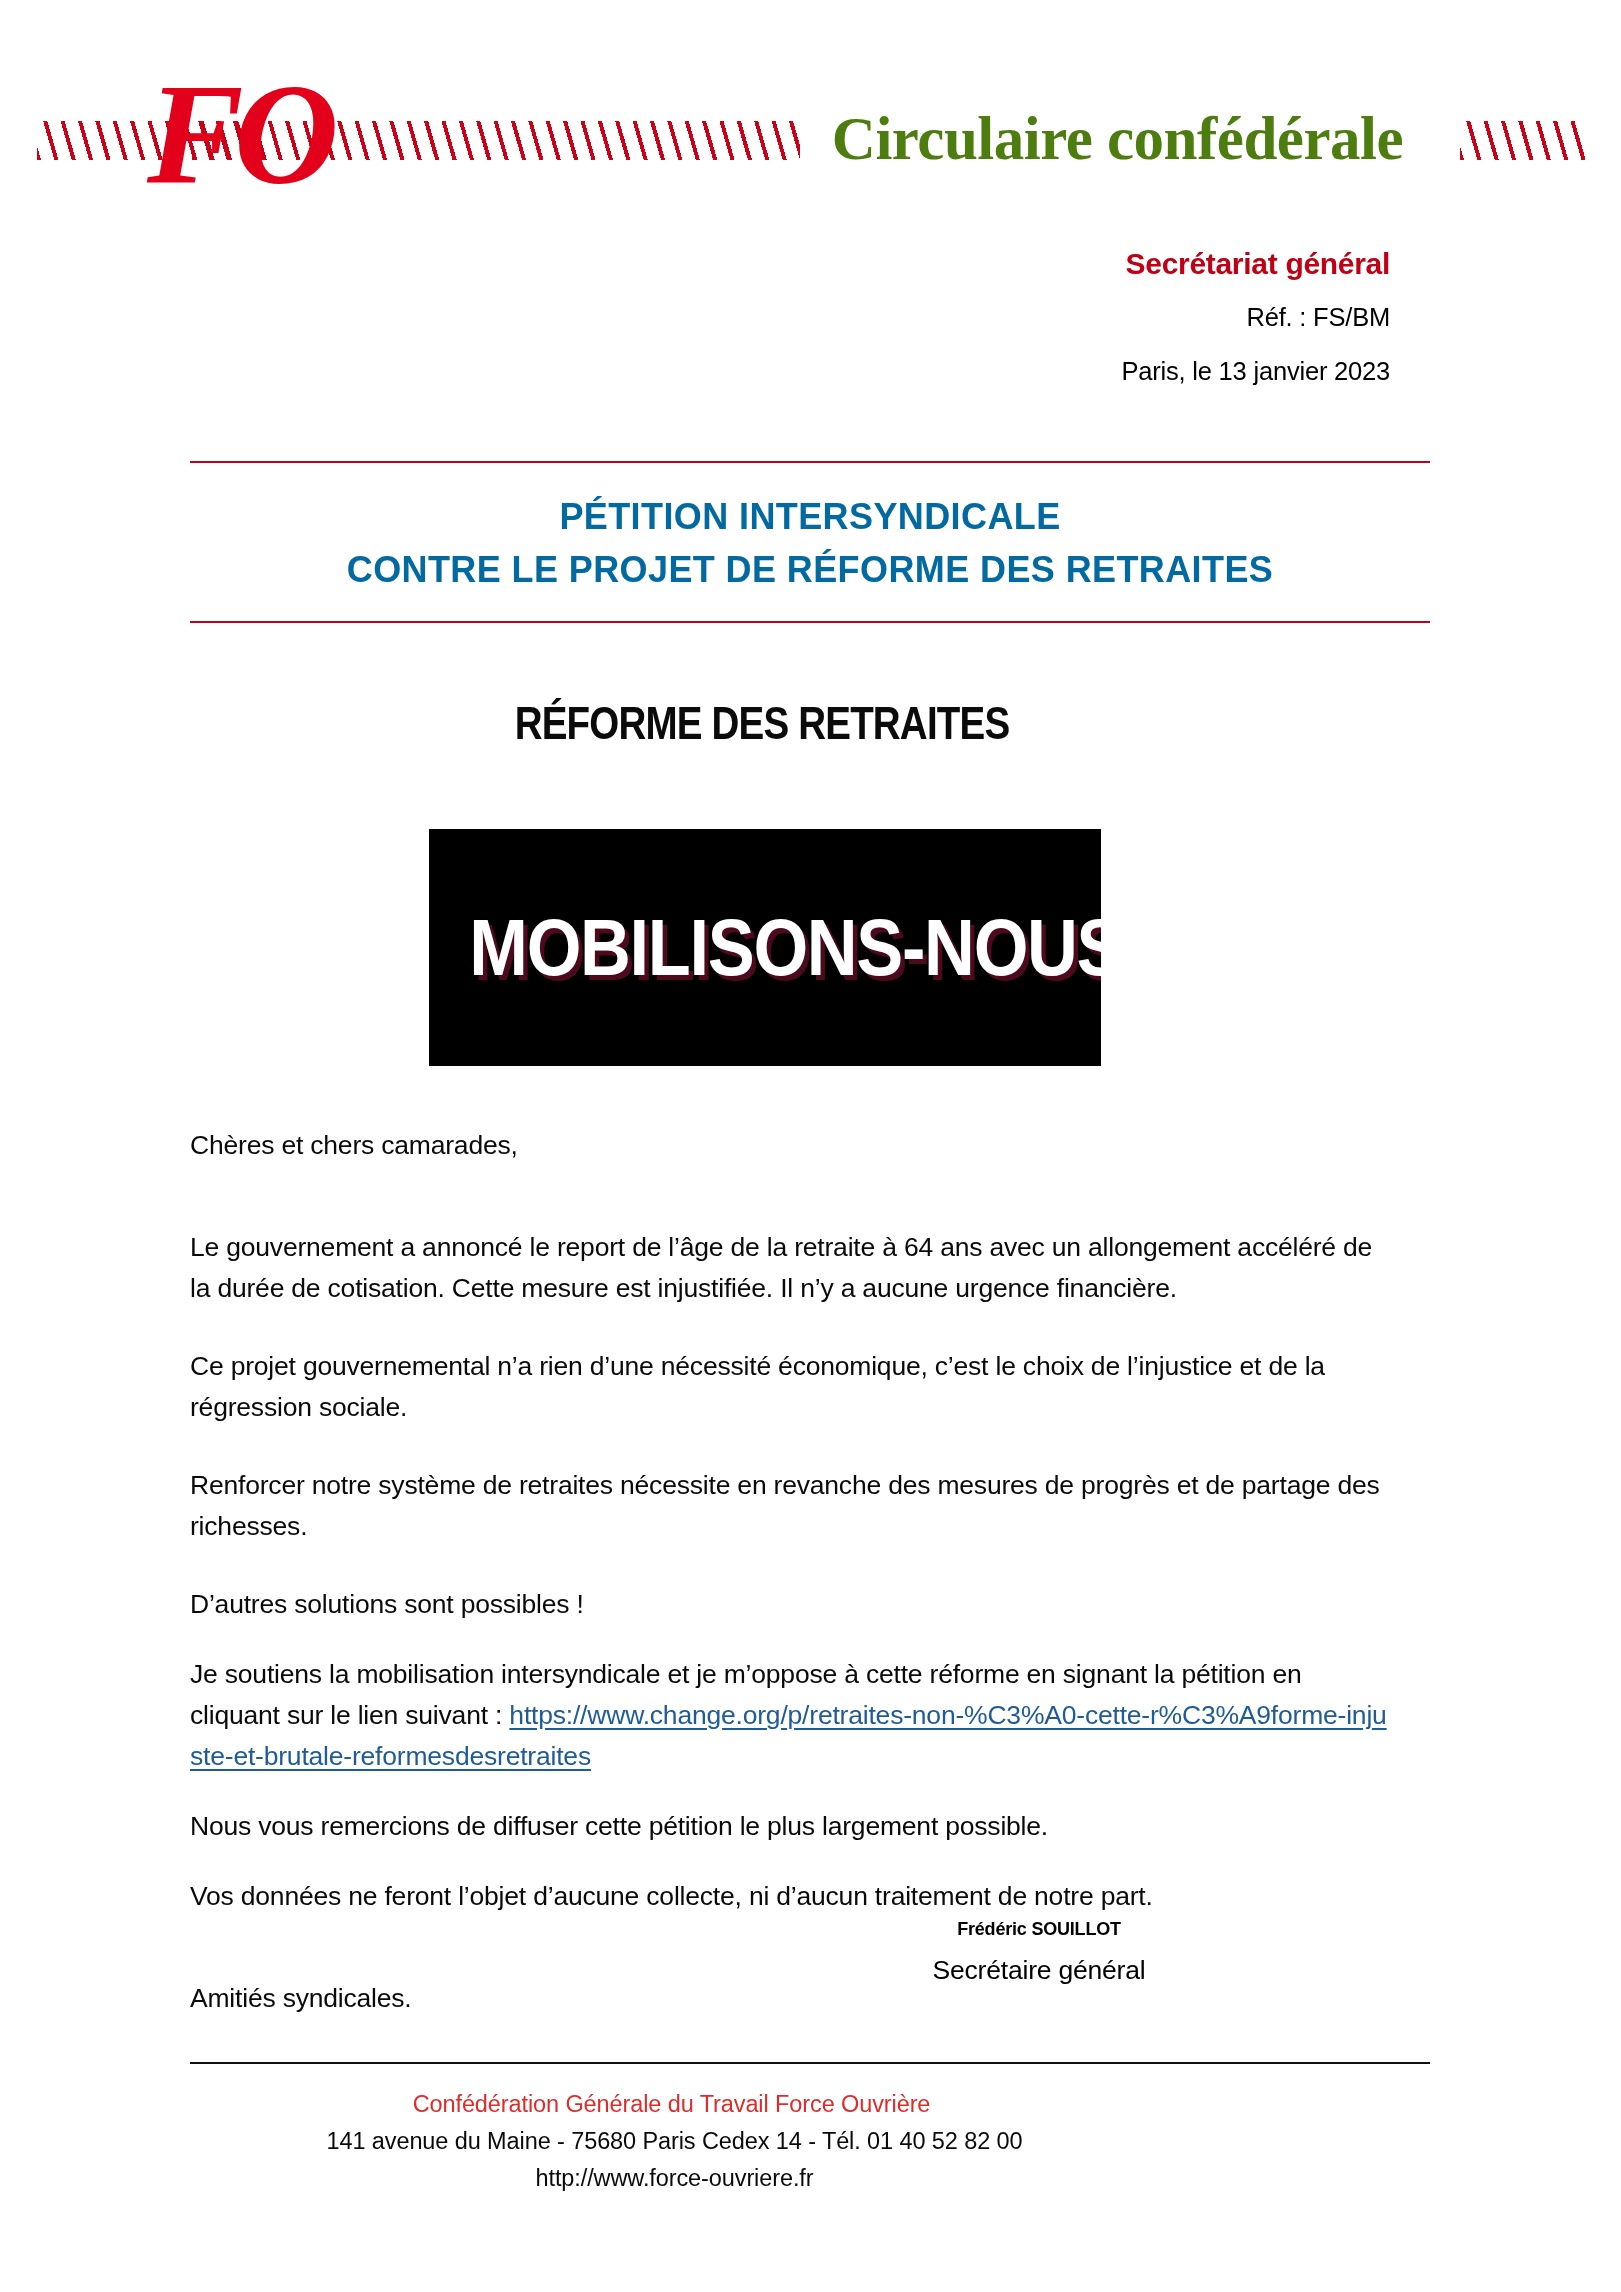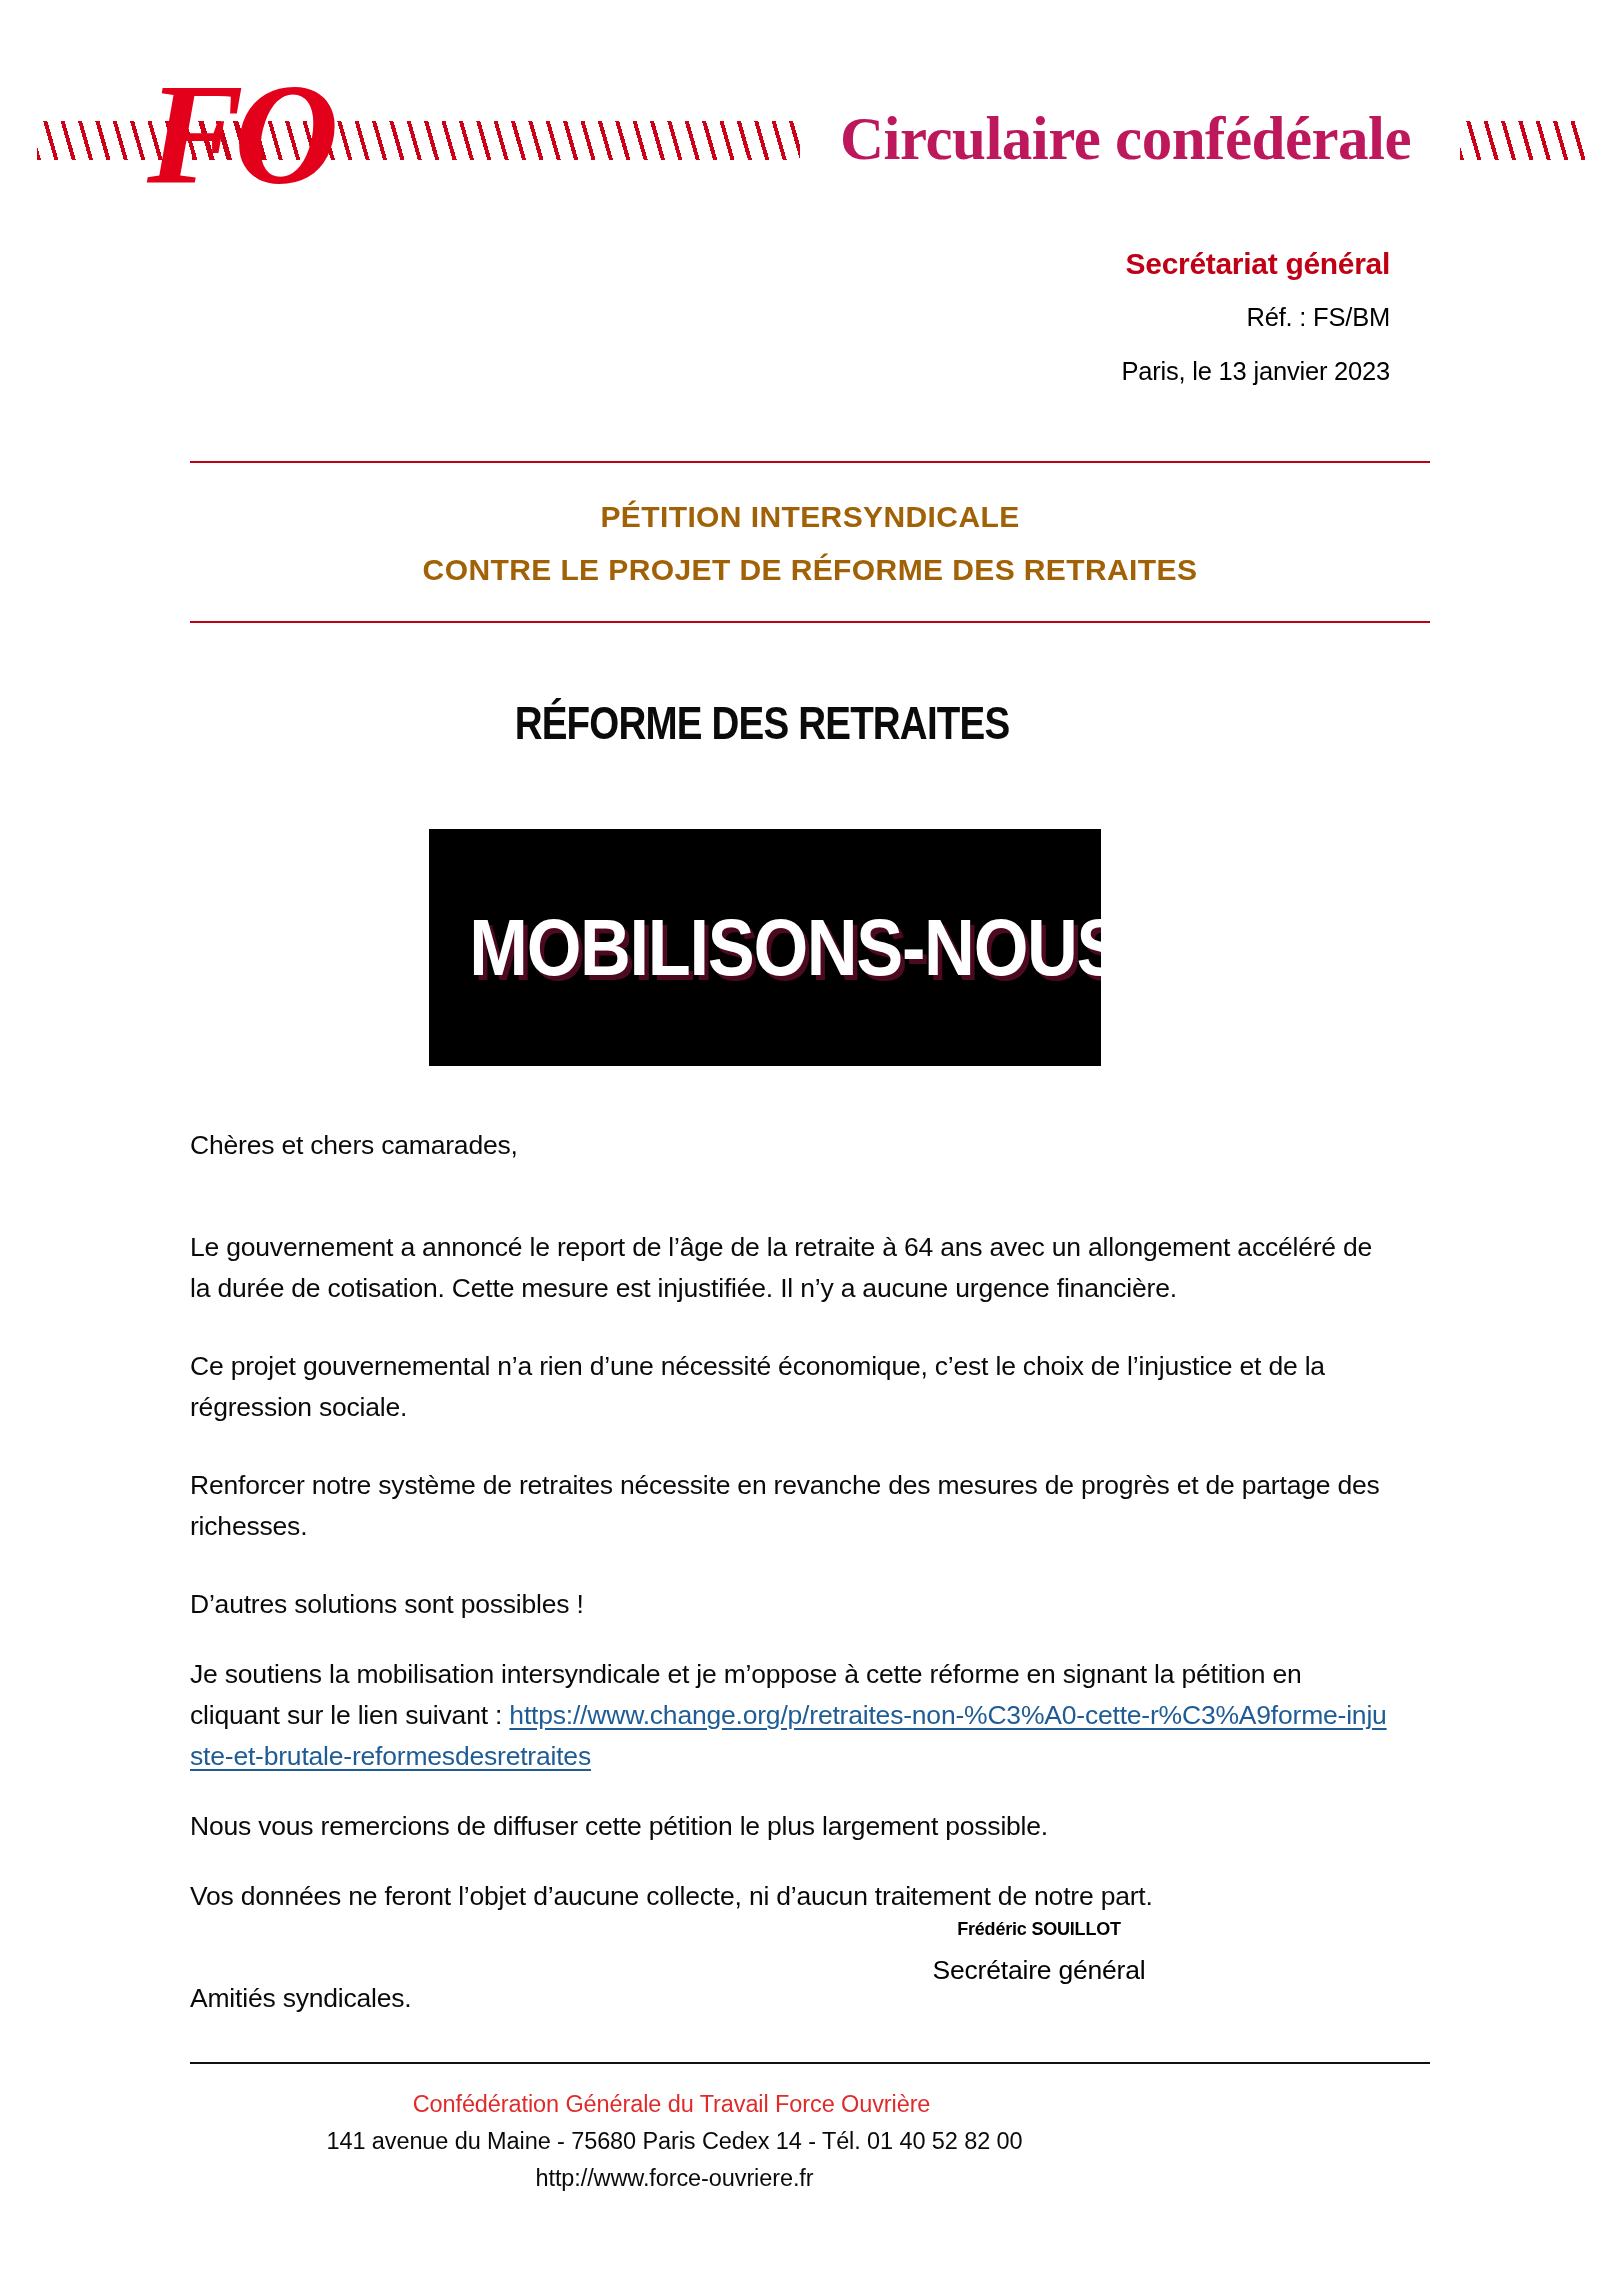--- a/index.html
+++ b/index.html
@@ -58,25 +58,25 @@
       rgba(255,255,255,0) 3.9px, rgba(255,255,255,0) 16.7px
     );
     z-index: 1;
   }
   .hatch-a { left: 37px;  width: 235px; }
   .hatch-b { left: 192px; width: 608px; z-index: 2;}
   .hatch-c { left: 1460px; width: 125px; }
 
   .circulaire {
     position: absolute;
-    left: 812px;
+    left: 776px;
     top: 25.5px;
     width: 627px;
-    text-align: center;
-    color: #be185d;
+    text-align: right;
+    color: #4d7c0f;
     font-family: "Liberation Serif", serif;
     font-weight: bold;
     font-size: 61px;
     line-height: 73px;
     letter-spacing: -0.5px;
     white-space: nowrap;
     z-index: 3;
   }
 
   
@@ -126,23 +126,23 @@
   }
   .rule-top { top: 461px; }
   .rule-bottom { top: 621px; }
 
   .doc-title {
     position: absolute;
     left: 190px;
     top: 490px;
     width: 1240px;
     text-align: center;
-    color: #a16207;
-    font-weight: bold;
-    font-size: 30px;
+    color: #0369a1;
+    font-weight: bold;
+    font-size: 36px;
     line-height: 53px;
     letter-spacing: 0.4px;
   }
 
   
   .graphic {
     position: absolute;
     left: 0;
     top: 694px;
     width: 1621px;

